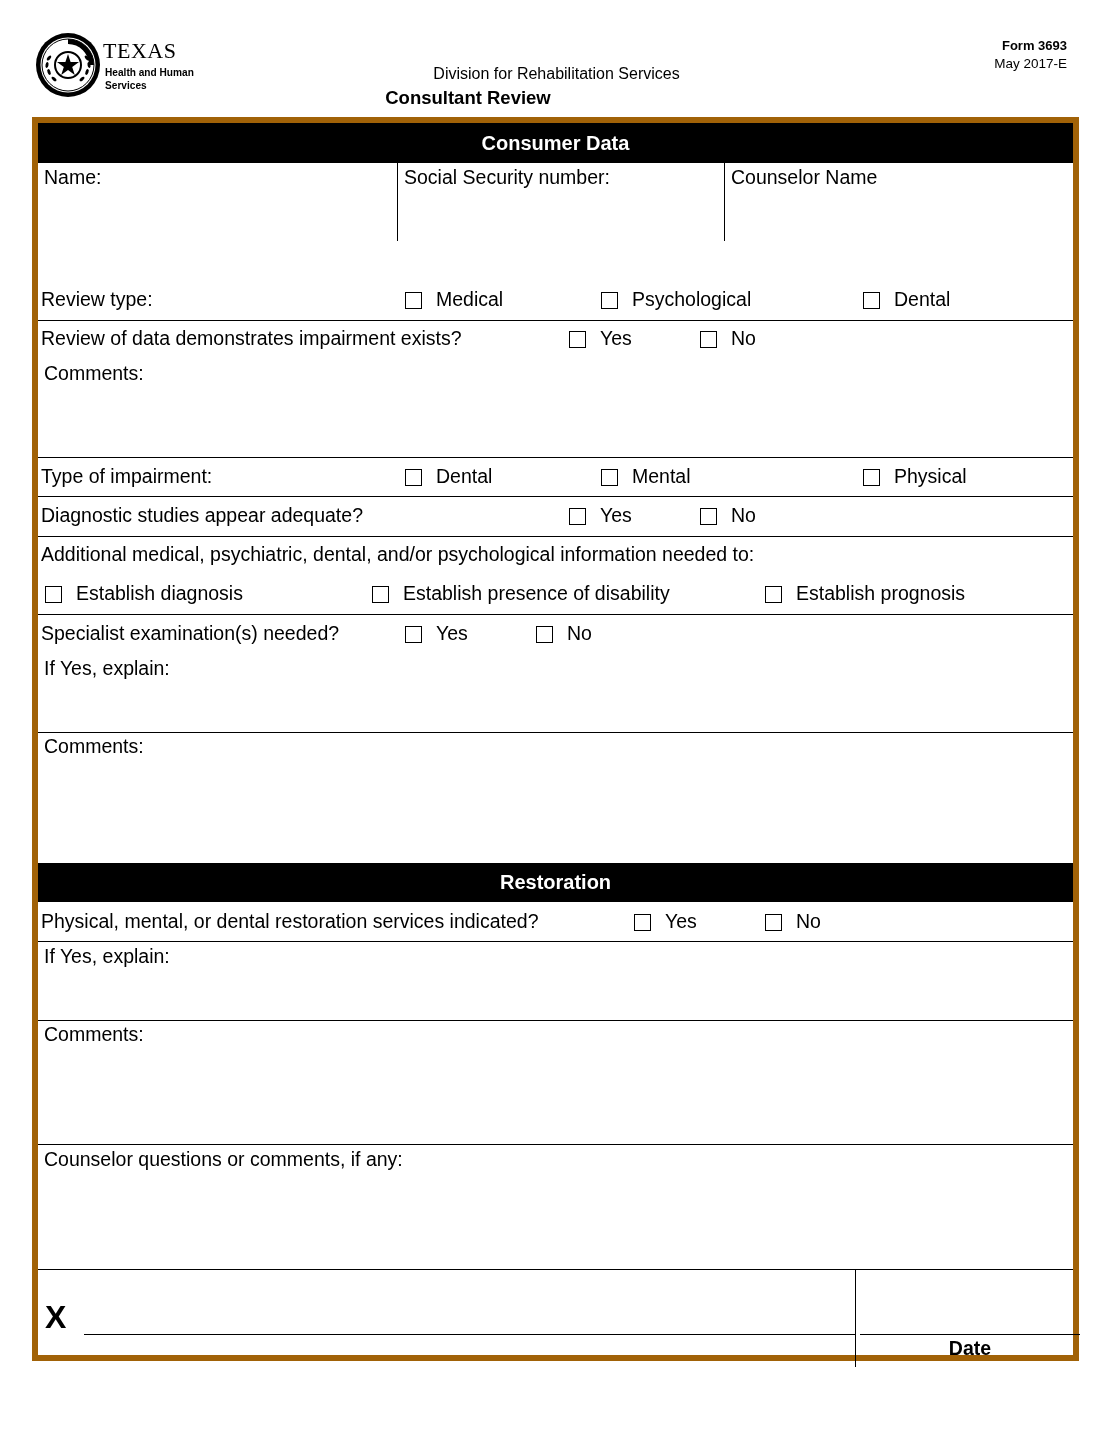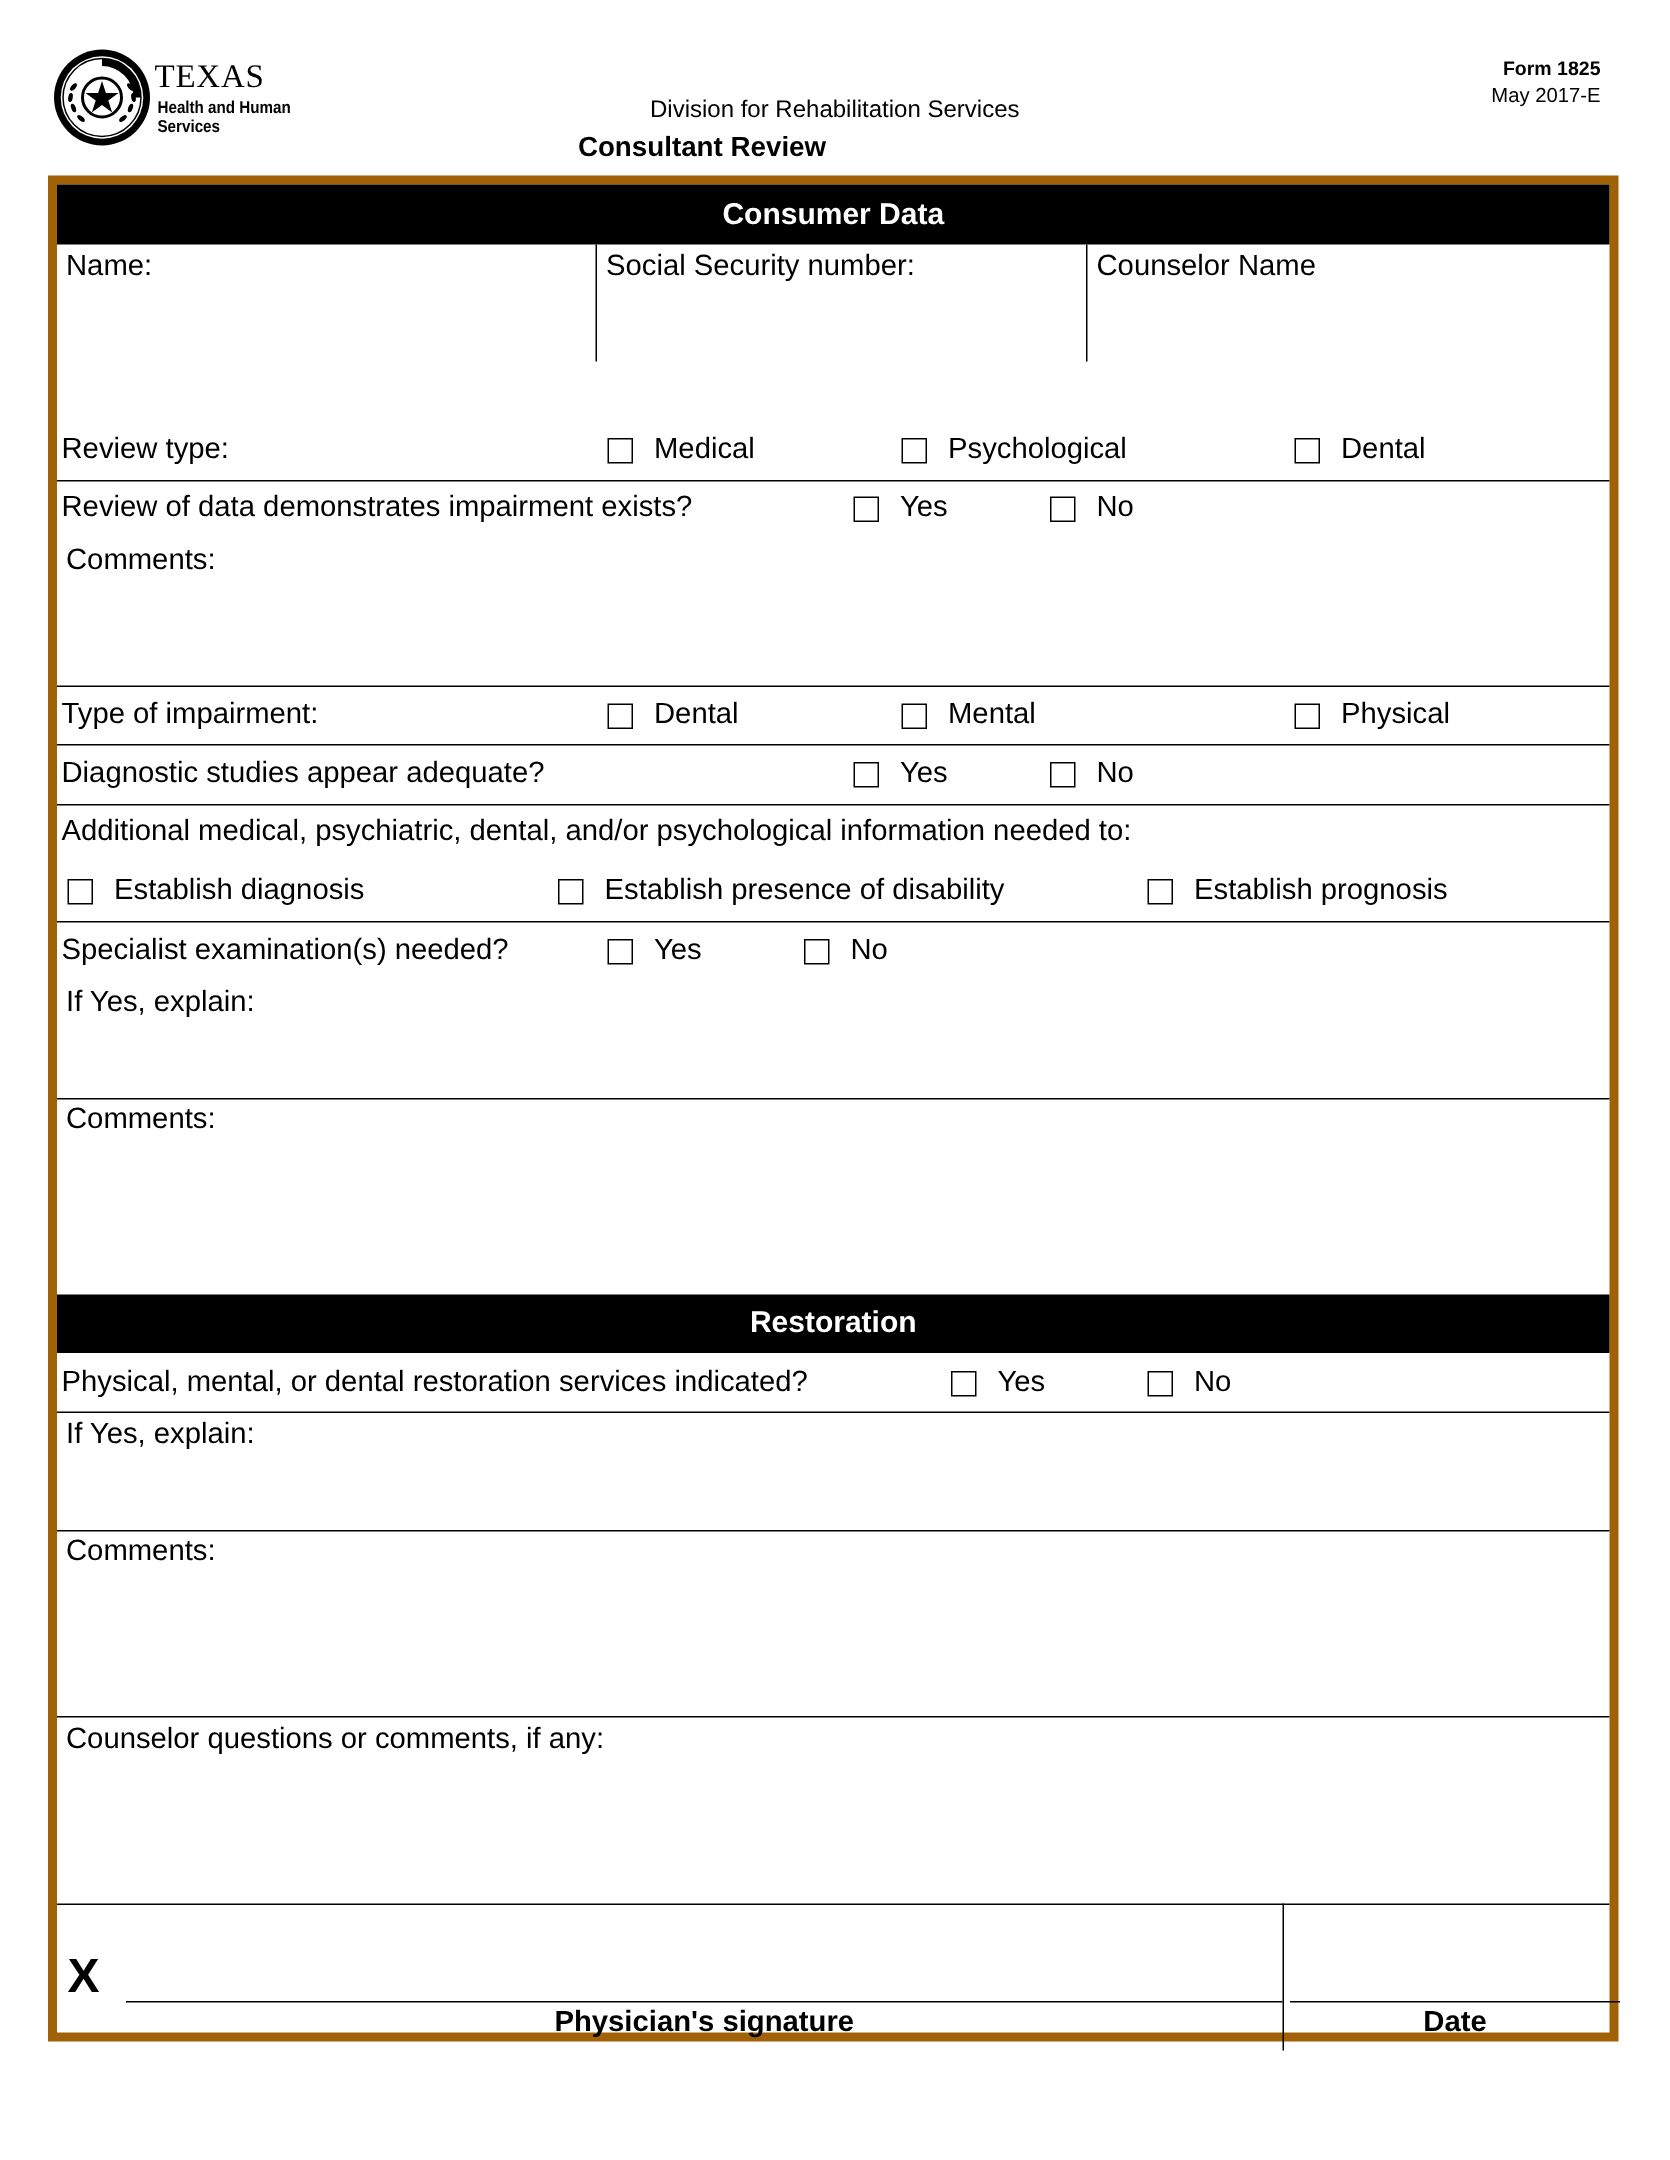--- a/index.html
+++ b/index.html
@@ -51,21 +51,21 @@
   </svg>
   <div class="logo-texas">TEXAS</div>
   <div class="logo-hhs">
     <div>Health and Human</div>
     <div>Services</div>
   </div>
 </div>
 
 <div class="abs division">Division for Rehabilitation Services</div>
 <div class="abs title">Consultant Review</div>
-<div class="abs formno">Form 1825</div>
+<div class="abs formno">Form 3693</div>
 <div class="abs formdate">May 2017-E</div>
 
 <div class="abs form">
 
   <div class="bar" style="top:0; height:40px; line-height:40px;">Consumer Data</div>
 
   <div class="vline" style="left:359px; top:40px; height:78px;"></div>
   <div class="vline" style="left:686px; top:40px; height:78px;"></div>
 
   <div class="lbl" style="left:6px; top:43px;">Name:</div>
@@ -149,17 +149,16 @@
   <div class="hline" style="top:1021px;"></div>
 
   <div class="lbl" style="left:6px; top:1025px;text-align:right;">Counselor questions or comments, if any:</div>
   <textarea class="field" style="left: 6px; top: 1051px; width: 1030px; height: 88px;"></textarea>
   <div class="hline" style="top:1146px;"></div>
 
   <div class="vline" style="left:817px; top:1146px; height:98px;"></div>
   <div class="sigX" style="left:7px; top:1178px;">X</div>
   <input class="field" style="left: 48px; top: 1172px; width: 760px; height: 36px;" value="">
   <div class="sigline" style="left:46px; width:771px; top:1211px;"></div>
-  <div class="siglbl" style="left:46px; width:771px; top:1214px;">Physician's signature</div>
   <input class="field" style="left: 824px; top: 1172px; width: 214px; height: 36px;" value="">
   <div class="sigline" style="left:822px; width:220px; top:1211px;"></div>
   <div class="siglbl" style="left:822px; width:220px; top:1214px;">Date</div>
 </div>
 
 </body></html>

